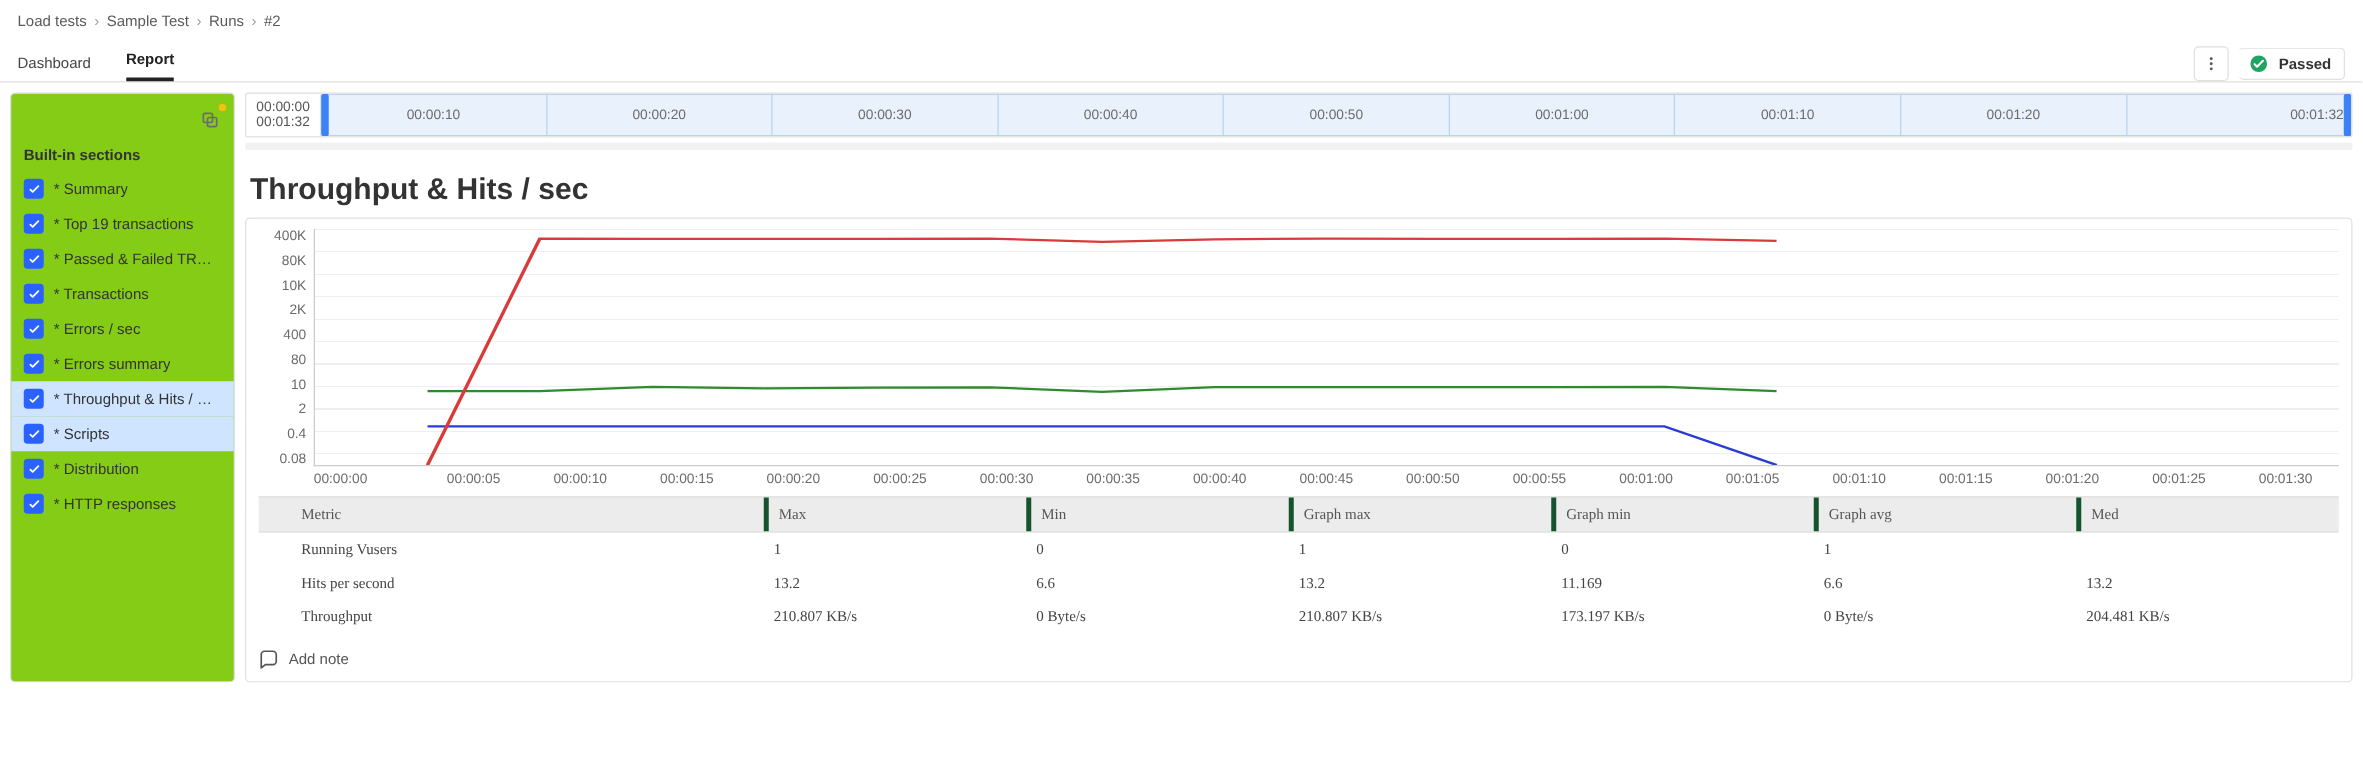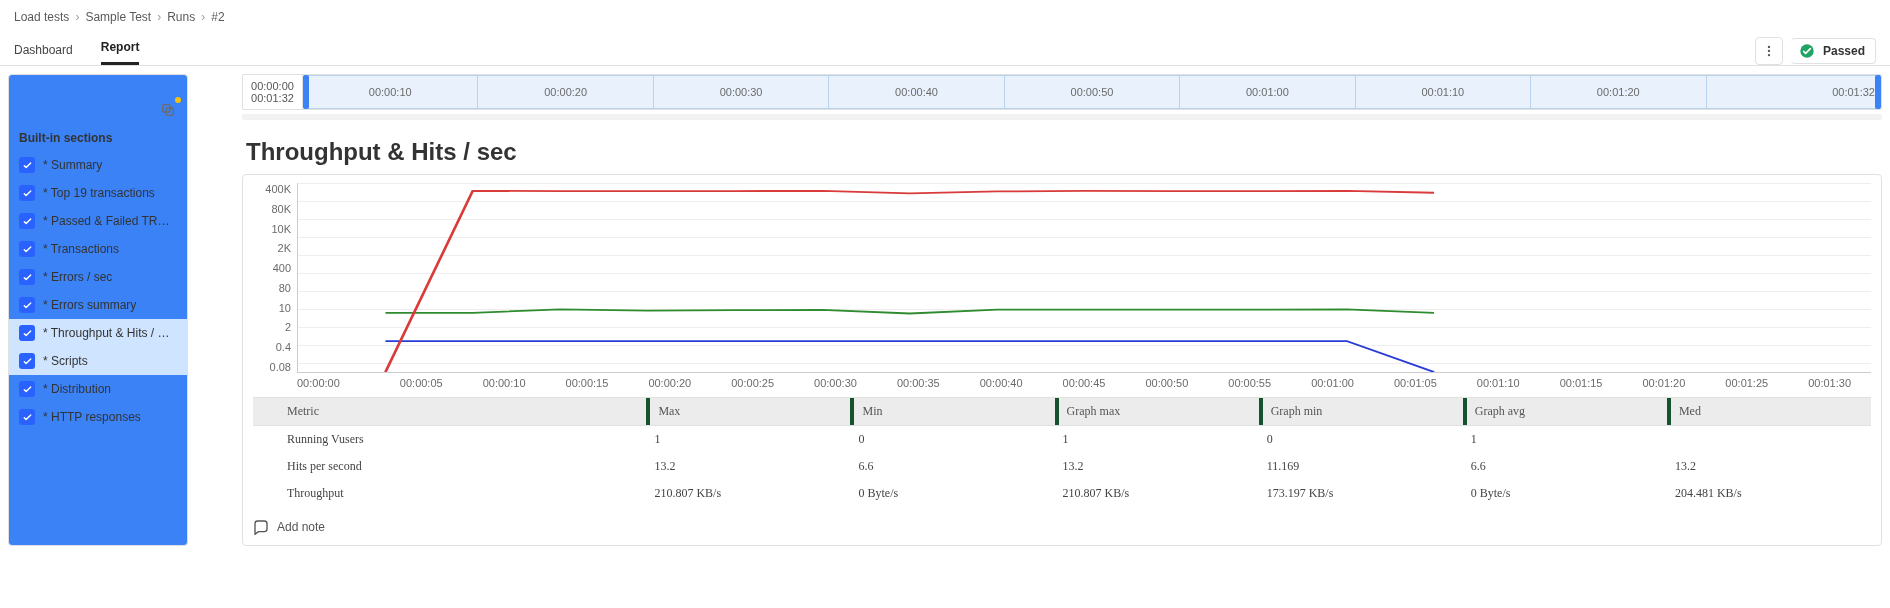--- a/index.html
+++ b/index.html
@@ -28,33 +28,33 @@
   .tab { padding:10px 0 8px; color:#444; cursor:pointer; }
   .tab.active { font-weight:600; color:#222; border-bottom:3px solid #222; }
   .status-right { display:flex; align-items:center; gap:8px; }
   .icon-btn { width:28px; height:28px; border:1px solid var(--border); border-radius:4px; display:flex; align-items:center; justify-content:center; color:#555; background:#fff; cursor:pointer; }
   .status-pill { display:flex; align-items:center; gap:8px; border:1px solid var(--border); border-left:none; border-top-left-radius:0; border-bottom-left-radius:0; border-radius:4px; padding:4px 10px 4px 8px; }
   .topbar-divider { height:1px; background:var(--border); margin-top:0; }
 
   .body { display:flex; align-items:stretch; padding:8px 0 0 8px; gap:8px; }
 
   
-  .sidebar { width:180px; border:1px solid var(--border); border-radius:4px; background:#3b82f6; padding:20px 0 8px; flex:0 0 180px; }
+  .sidebar { width:180px; border:1px solid var(--border); border-radius:4px; background:#84cc16; padding:6px 0 8px; flex:0 0 180px; }
   .sidebar-header { display:flex; align-items:center; justify-content:flex-end; padding:4px 8px 2px 10px; position:relative; }
   .sidebar-header .copy-dot { position:relative; width:22px; height:22px; display:flex; align-items:center; justify-content:center; color:#6b6b6b; cursor:pointer; }
   .sidebar-header .copy-dot::after { content:""; position:absolute; top:-2px; right:-2px; width:6px; height:6px; background:#f4c20d; border-radius:50%; }
   .sidebar-title { padding:8px 10px 6px; font-weight:600; color:#333; }
   .section-item { display:flex; align-items:center; gap:8px; padding:6px 10px; cursor:pointer; white-space:nowrap; overflow:hidden; text-overflow:ellipsis; }
   .section-item.selected { background: var(--sel-blue); }
   .chk { width:16px; height:16px; border-radius:3px; background: var(--blue); display:flex; align-items:center; justify-content:center; color:#fff; flex:0 0 16px; }
   .chk svg { display:block; }
   .section-item .label { overflow:hidden; text-overflow:ellipsis; }
 
   
-  .main { flex:1; min-width:0; padding-right:8px;margin-left:46px; }
+  .main { flex:1; min-width:0; padding-right:8px; }
 
   
   .timeline { display:flex; border:1px solid var(--border); border-radius:2px; overflow:hidden; }
   .timeline .range { width:60px; border-right:1px solid var(--border); display:flex; flex-direction:column; align-items:center; justify-content:center; font-size:11px; color:#555; padding:4px 6px; }
   .timeline .track { flex:1; position:relative; height:34px; background:#fff; }
   .timeline .track .shade { position:absolute; inset:0; background: var(--timeline-fill); border:1px solid var(--timeline-border); border-radius:2px; }
   .timeline .track .handle-left, .timeline .track .handle-right { position:absolute; top:0; bottom:0; width:6px; background:#3b82f6; border-radius:2px; }
   .timeline .track .handle-left { left:0; }
   .timeline .track .handle-right { right:0; }
   .timeline .ticks { position:absolute; inset:0; display:flex; }

